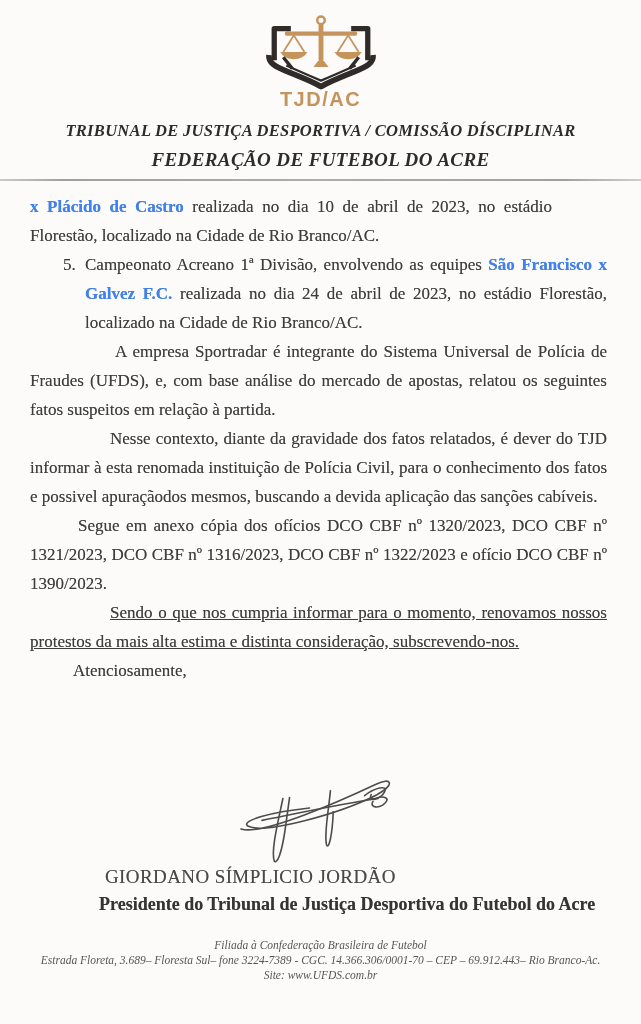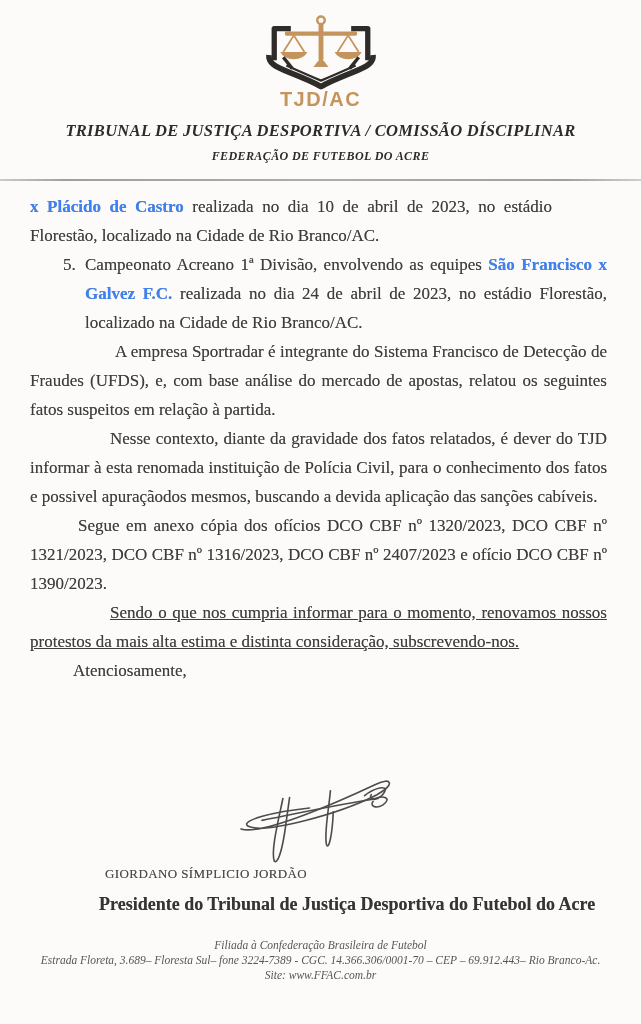--- a/index.html
+++ b/index.html
@@ -28,21 +28,21 @@
     position:absolute;top:121px;left:0;right:0;
     text-align:center;
     font-weight:bold;font-style:italic;
     font-size:16.5px;letter-spacing:.3px;
     color:#2d2b2b;
   }
   .title-2{
     position:absolute;top:149px;left:0;right:0;
     text-align:center;
     font-weight:bold;font-style:italic;
-    font-size:12px;letter-spacing:.4px;
+    font-size:19px;letter-spacing:.4px;
     color:#2d2b2b;
   }
   .divider{
     position:absolute;top:179px;left:0;right:0;height:2px;
     background:linear-gradient(90deg,#c2c2c2 0%,#8f8f8f 10%,#9e9e9e 50%,#8f8f8f 88%,#c6c6c6 100%);
     opacity:.85;
   }
   
   .body{
     position:absolute;top:192px;left:30px;width:577px;
@@ -57,21 +57,21 @@
   .item5 .num{position:absolute;left:33px;top:0;}
   .para1{margin-top:24px;text-indent:85px;}
   .para2{text-indent:80px;}
   .para3{text-indent:48px;}
   .para4{text-indent:80px;text-decoration:underline;}
   .closing{text-indent:43px;text-align:left;}
   
   .sig-svg{position:absolute;top:770px;left:230px;width:178px;height:95px;}
   .sig-name{
     position:absolute;top:866px;left:105px;
-    font-size:13px;letter-spacing:.4px;color:#4a4849;
+    font-size:19px;letter-spacing:.4px;color:#4a4849;
     text-shadow:0 0 .4px rgba(70,68,69,.5);
   }
   .sig-role{
     position:absolute;top:894px;left:99px;
     font-weight:bold;font-size:18px;color:#353334;
     text-shadow:0 0 .4px rgba(53,51,52,.5);
   }
   
   .footer{
     position:absolute;top:938px;left:0;right:0;
@@ -112,23 +112,23 @@
   <div class="title-1">TRIBUNAL DE JUSTIÇA DESPORTIVA / COMISSÃO DÍSCIPLINAR</div>
   <div class="title-2">FEDERAÇÃO DE FUTEBOL DO ACRE</div>
   <div class="divider"></div>
 
   <div class="body">
 
     <p class="item-cont"><b>x Plácido de Castro</b><span> realizada no dia 10 de abril de 2023, no estádio Florestão, localizado na Cidade de Rio Branco/AC.</span></p>
 
     <p class="item5"><span class="num">5.</span><span>Campeonato Acreano 1ª Divisão, envolvendo as equipes </span><b>São Francisco x Galvez F.C.</b><span> realizada no dia 24 de abril de 2023, no estádio Florestão, localizado na Cidade de Rio Branco/AC.</span></p>
 
-    <p class="para1">A empresa Sportradar é integrante do Sistema Francisco de Detecção de Fraudes (UFDS), e, com base análise do mercado de apostas, relatou os seguintes fatos suspeitos em relação à partida.</p>
+    <p class="para1">A empresa Sportradar é integrante do Sistema Universal de Polícia de Fraudes (UFDS), e, com base análise do mercado de apostas, relatou os seguintes fatos suspeitos em relação à partida.</p>
     <p class="para2">Nesse contexto, diante da gravidade dos fatos relatados, é dever do TJD informar à esta renomada instituição de Polícia Civil, para o conhecimento dos fatos e possivel apuraçãodos mesmos, buscando a devida aplicação das sanções cabíveis.</p>
-    <p class="para3">Segue em anexo cópia dos ofícios DCO CBF nº 1320/2023, DCO CBF nº 1321/2023, DCO CBF nº 1316/2023, DCO CBF nº 2407/2023 e ofício DCO CBF nº 1390/2023.</p>
+    <p class="para3">Segue em anexo cópia dos ofícios DCO CBF nº 1320/2023, DCO CBF nº 1321/2023, DCO CBF nº 1316/2023, DCO CBF nº 1322/2023 e ofício DCO CBF nº 1390/2023.</p>
     <p class="para4">Sendo o que nos cumpria informar para o momento, renovamos nossos protestos da mais alta estima e distinta consideração, subscrevendo-nos.</p>
     <p class="closing">Atenciosamente,</p>
   </div>
 
   <svg class="sig-svg" viewBox="0 0 180 100" xmlns="http://www.w3.org/2000/svg">
     <g stroke="#4c4c4c" stroke-width="1.7" fill="none" stroke-linecap="round">
       <path d="M8,62 C30,70 118,30 150,15 C166,7 171,15 151,26 C112,46 32,68 15,59 C7,53 42,44 80,40"></path>
       <path d="M30,53 C70,45 122,34 152,30"></path>
       <path d="M52,30 C47,54 39,86 43,96 C46,99 51,88 55,58 C57,44 58,36 59,29"></path>
       <path d="M102,22 C100,44 95,68 98,79 C100,84 104,70 105,44"></path>
@@ -136,16 +136,16 @@
       <path d="M148,31 C157,26 168,29 157,37 C150,41 143,38 147,33"></path>
     </g>
   </svg>
 
   <div class="sig-name">GIORDANO SÍMPLICIO JORDÃO</div>
   <div class="sig-role">Presidente do Tribunal de Justiça Desportiva do Futebol do Acre</div>
 
   <div class="footer">
     <div>Filiada à Confederação Brasileira de Futebol</div>
     <div>Estrada Floreta, 3.689– Floresta Sul– fone 3224-7389 - CGC. 14.366.306/0001-70 – CEP – 69.912.443– Rio Branco-Ac.</div>
-    <div>Site: www.FFAC.com.br</div>
+    <div>Site: www.UFDS.com.br</div>
   </div>
 
 </div>
 
 </body></html>

